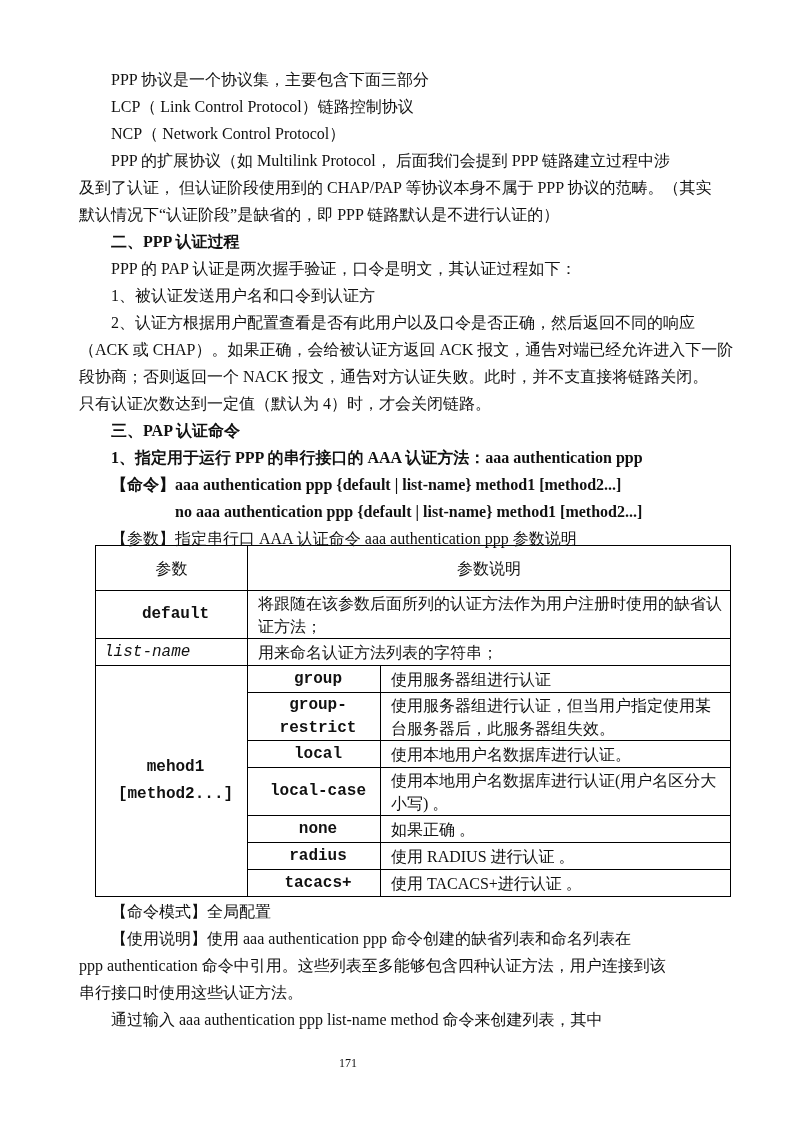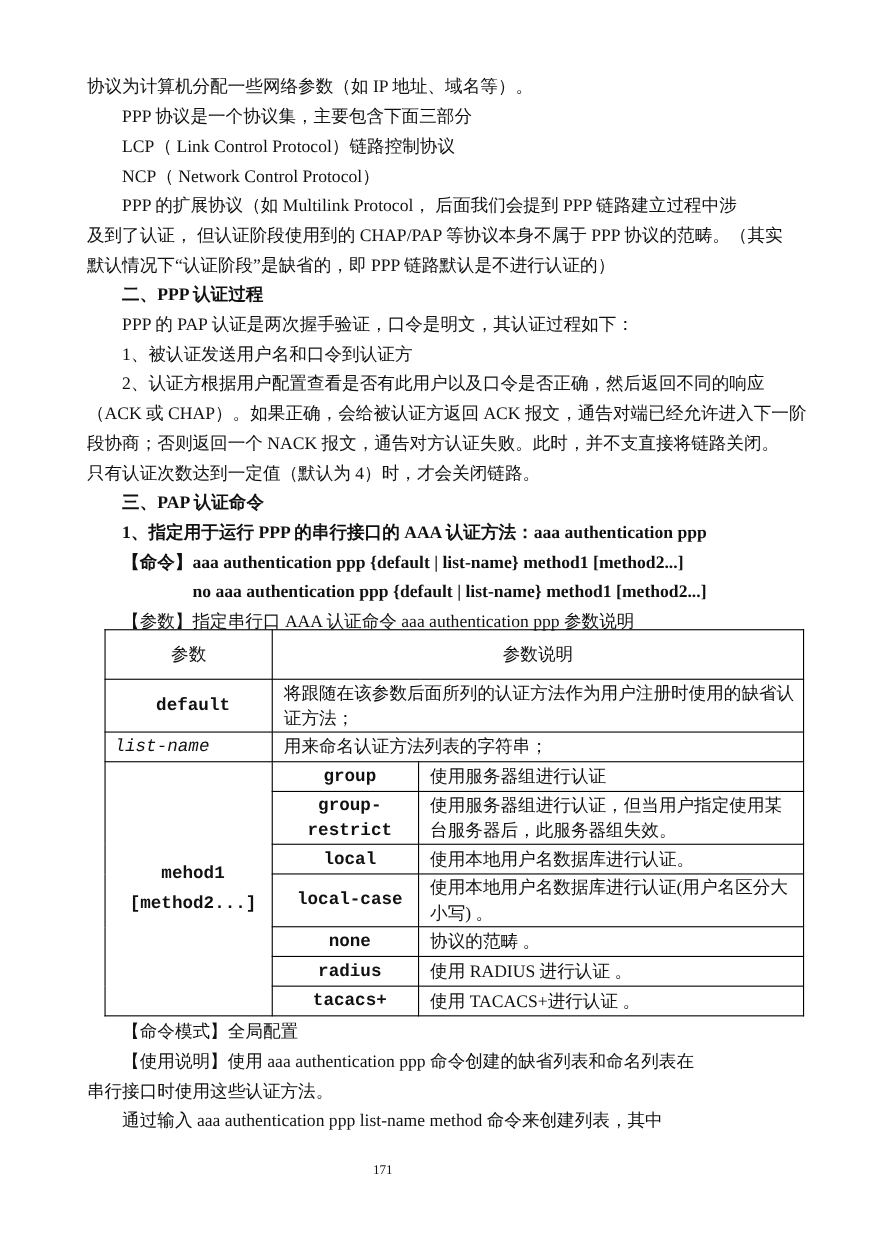--- a/index.html
+++ b/index.html
@@ -67,21 +67,20 @@
     text-align:center;
     font-size:12px;
   }
 </style>
 </head>
 <body>
 
 <div class="page">
   <div class="content">
 
-    <div class="line">协议为计算机分配一些网络参数（如 IP 地址、域名等）。</div>
     <div class="line indent">PPP 协议是一个协议集，主要包含下面三部分</div>
     <div class="line indent">LCP（ Link Control Protocol）链路控制协议</div>
     <div class="line indent">NCP（ Network Control Protocol）</div>
     <div class="line indent">PPP 的扩展协议（如 Multilink Protocol， 后面我们会提到 PPP 链路建立过程中涉</div>
     <div class="line">及到了认证， 但认证阶段使用到的 CHAP/PAP 等协议本身不属于 PPP 协议的范畴。（其实</div>
     <div class="line">默认情况下“认证阶段”是缺省的，即 PPP 链路默认是不进行认证的）</div>
     <div class="line indent bold">二、PPP 认证过程</div>
     <div class="line indent">PPP 的 PAP 认证是两次握手验证，口令是明文，其认证过程如下：</div>
     <div class="line indent">1、被认证发送用户名和口令到认证方</div>
     <div class="line indent">2、认证方根据用户配置查看是否有此用户以及口令是否正确，然后返回不同的响应</div>
@@ -128,34 +127,35 @@
         <tr class="h27">
           <td class="key">local</td>
           <td class="desc">使用本地用户名数据库进行认证。</td>
         </tr>
         <tr class="h48">
           <td class="key">local-case</td>
           <td class="desc">使用本地用户名数据库进行认证(用户名区分大小写) 。</td>
         </tr>
         <tr class="h27">
           <td class="key">none</td>
-          <td class="desc">协议的范畴 。</td>
+          <td class="desc">如果正确 。</td>
         </tr>
         <tr class="h27">
           <td class="key">radius</td>
           <td class="desc">使用 RADIUS 进行认证 。</td>
         </tr>
         <tr class="h27">
           <td class="key">tacacs+</td>
           <td class="desc">使用 TACACS+进行认证 。</td>
         </tr>
       </tbody>
     </table>
 
     <div class="line indent">【命令模式】全局配置</div>
     <div class="line indent">【使用说明】使用 aaa authentication ppp 命令创建的缺省列表和命名列表在</div>
+    <div class="line">ppp authentication 命令中引用。这些列表至多能够包含四种认证方法，用户连接到该</div>
     <div class="line">串行接口时使用这些认证方法。</div>
     <div class="line indent">通过输入 aaa authentication ppp list-name method 命令来创建列表，其中</div>
 
   </div>
 
   <div class="footer">171</div>
 </div>
 
 </body></html>

